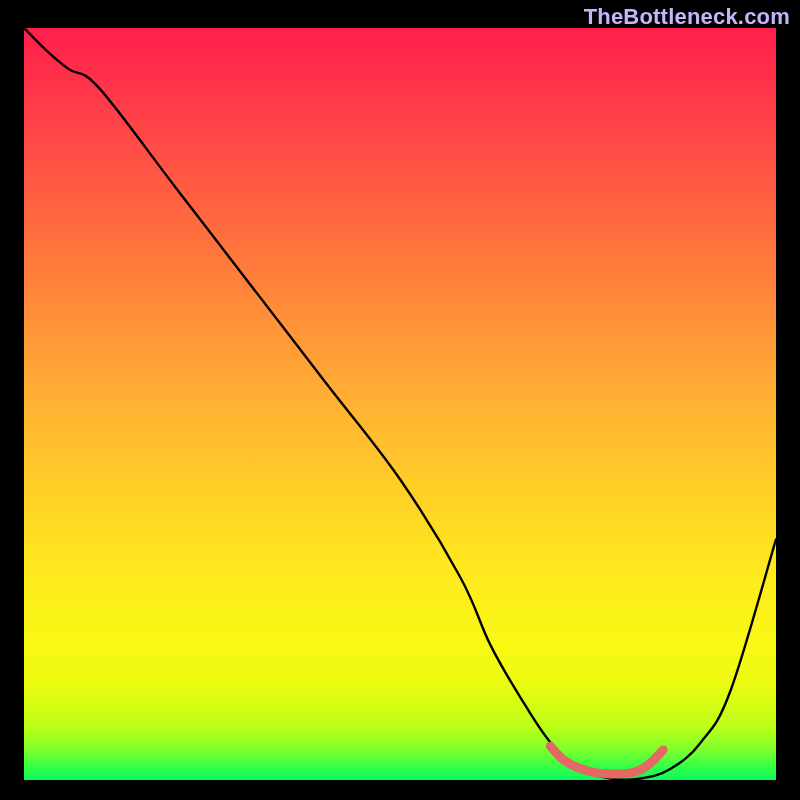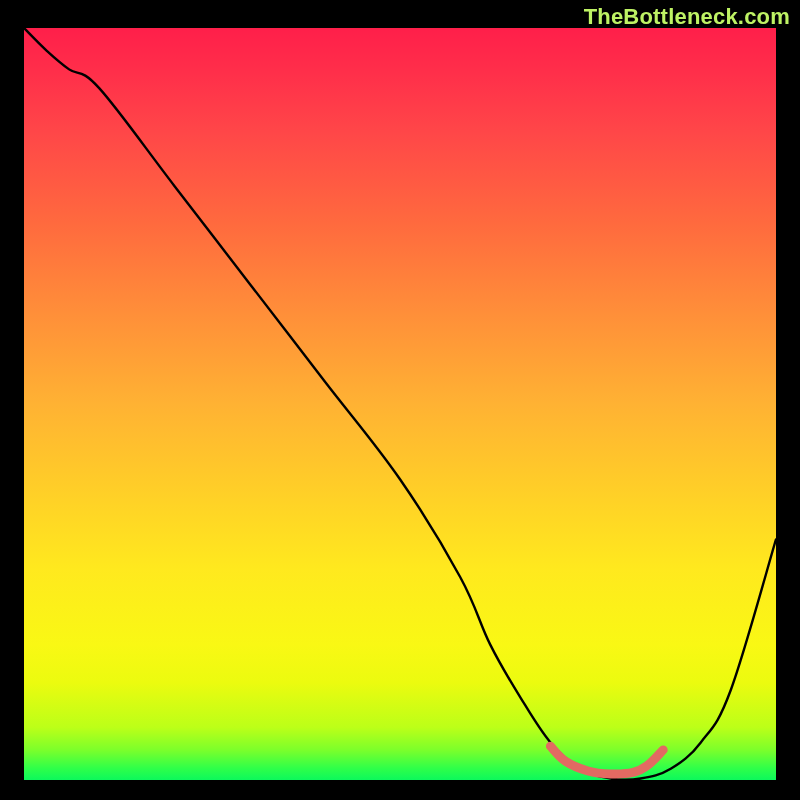--- a/index.html
+++ b/index.html
@@ -14,21 +14,21 @@
   .frame {
     position: relative;
     width: 800px;
     height: 800px;
     background: #000;
   }
   .watermark {
     position: absolute;
     top: 4px;
     right: 10px;
-    color: #bef264;
+    color: #c4b5fd;
     font-size: 22px;
     font-weight: 600;
     letter-spacing: 0.2px;
   }
   .plot-outer {
     position: absolute;
     left: 24px;
     top: 28px;
     width: 752px;
     height: 752px;

